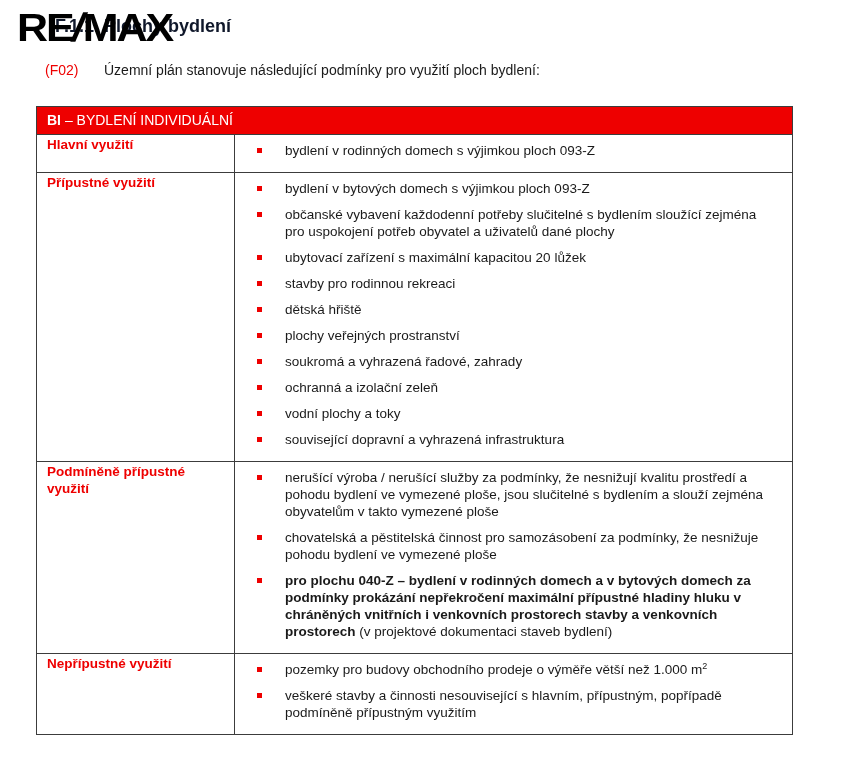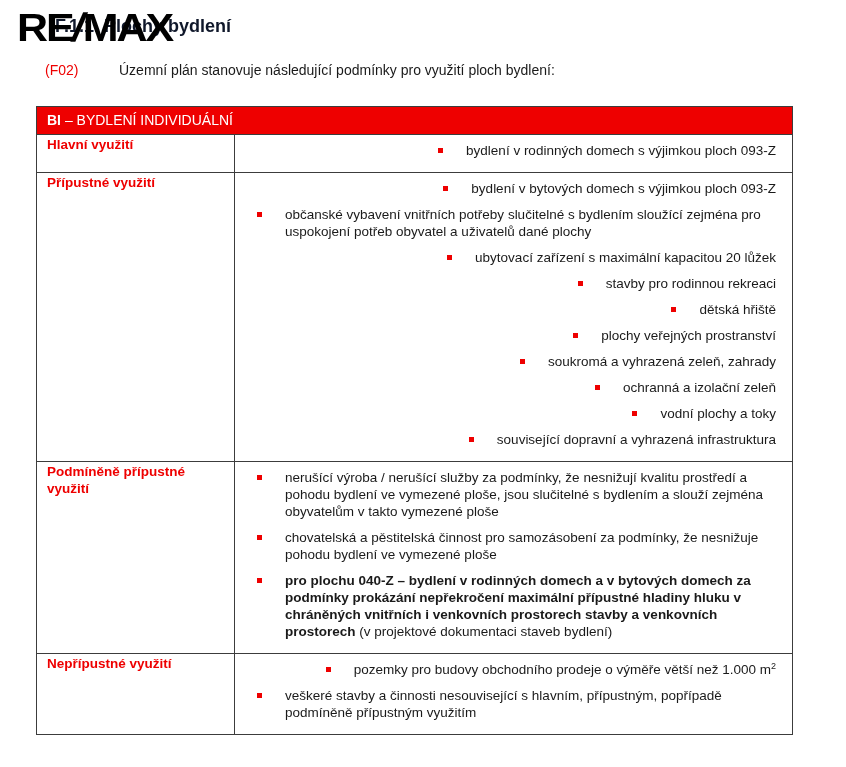--- a/index.html
+++ b/index.html
@@ -23,21 +23,21 @@
   .logo{
     position:absolute;top:6px;left:17px;z-index:2;
     font-size:43px;font-weight:bold;color:#000;
     letter-spacing:-2px;line-height:1;white-space:nowrap;
     transform:scaleY(0.92);
   }
   .logo .slash{display:inline-block;transform:skewX(-12deg);font-weight:bold;}
   
   .intro{position:absolute;top:62px;left:45px;font-size:14px;}
   .intro .ref{color:var(--red);display:inline-block;width:55px;}
-  .intro .itext{color:var(--text);margin-left:19px;}
+  .intro .itext{color:var(--text);margin-left:4px;}
   
   .ztable{
     position:absolute;top:106px;left:36px;width:757px;
     border:1px solid var(--border);
     font-size:13.5px;
   }
   .thead{
     background:var(--red);color:#fff;
     padding:5px 10px 6px 10px;font-size:14px;line-height:16px;
   }
@@ -45,21 +45,21 @@
   .trow{
     display:grid;grid-template-columns:198px 1fr;
     border-top:1px solid var(--border);
   }
   .tlabel{
     padding:1px 12px 7px 10px;
     color:var(--red);font-weight:bold;font-size:13.5px;line-height:17px;
     border-right:1px solid var(--border);
   }
   .tcontent{padding:7px 16px 4px 0;}
-  .item{display:flex;align-items:flex-start;margin-bottom:9px;justify-content:flex-end;}
+  .item{display:flex;align-items:flex-start;margin-bottom:9px;}
   .bullet{
     flex:0 0 5px;width:5px;height:5px;background:var(--red);
     margin:6px 0 0 22px;
   }
   .itext2{margin-left:23px;line-height:17px;}
   .itext2 .bold{font-weight:bold;}
   .itext2 sup{font-size:9px;line-height:0;}
 </style>
 </head>
 <body>
@@ -90,41 +90,41 @@
       </div>
       <div class="trow">
         <div class="tlabel">Přípustné využití</div>
         <div class="tcontent">
           <div class="item">
             <div class="bullet"></div>
             <div class="itext2"><span>bydlení v bytových domech s výjimkou ploch 093-Z</span></div>
           </div>
           <div class="item">
             <div class="bullet"></div>
-            <div class="itext2"><span>občanské vybavení vnitřních potřeby slučitelné s bydlením sloužící zejména pro uspokojení potřeb obyvatel a uživatelů dané plochy</span></div>
+            <div class="itext2"><span>občanské vybavení každodenní potřeby slučitelné s bydlením sloužící zejména pro uspokojení potřeb obyvatel a uživatelů dané plochy</span></div>
           </div>
           <div class="item">
             <div class="bullet"></div>
             <div class="itext2"><span>ubytovací zařízení s maximální kapacitou 20 lůžek</span></div>
           </div>
           <div class="item">
             <div class="bullet"></div>
             <div class="itext2"><span>stavby pro rodinnou rekreaci</span></div>
           </div>
           <div class="item">
             <div class="bullet"></div>
             <div class="itext2"><span>dětská hřiště</span></div>
           </div>
           <div class="item">
             <div class="bullet"></div>
             <div class="itext2"><span>plochy veřejných prostranství</span></div>
           </div>
           <div class="item">
             <div class="bullet"></div>
-            <div class="itext2"><span>soukromá a vyhrazená zeleň, zahrady</span></div>
+            <div class="itext2"><span>soukromá a vyhrazená řadové, zahrady</span></div>
           </div>
           <div class="item">
             <div class="bullet"></div>
             <div class="itext2"><span>ochranná a izolační zeleň</span></div>
           </div>
           <div class="item">
             <div class="bullet"></div>
             <div class="itext2"><span>vodní plochy a toky</span></div>
           </div>
           <div class="item">

